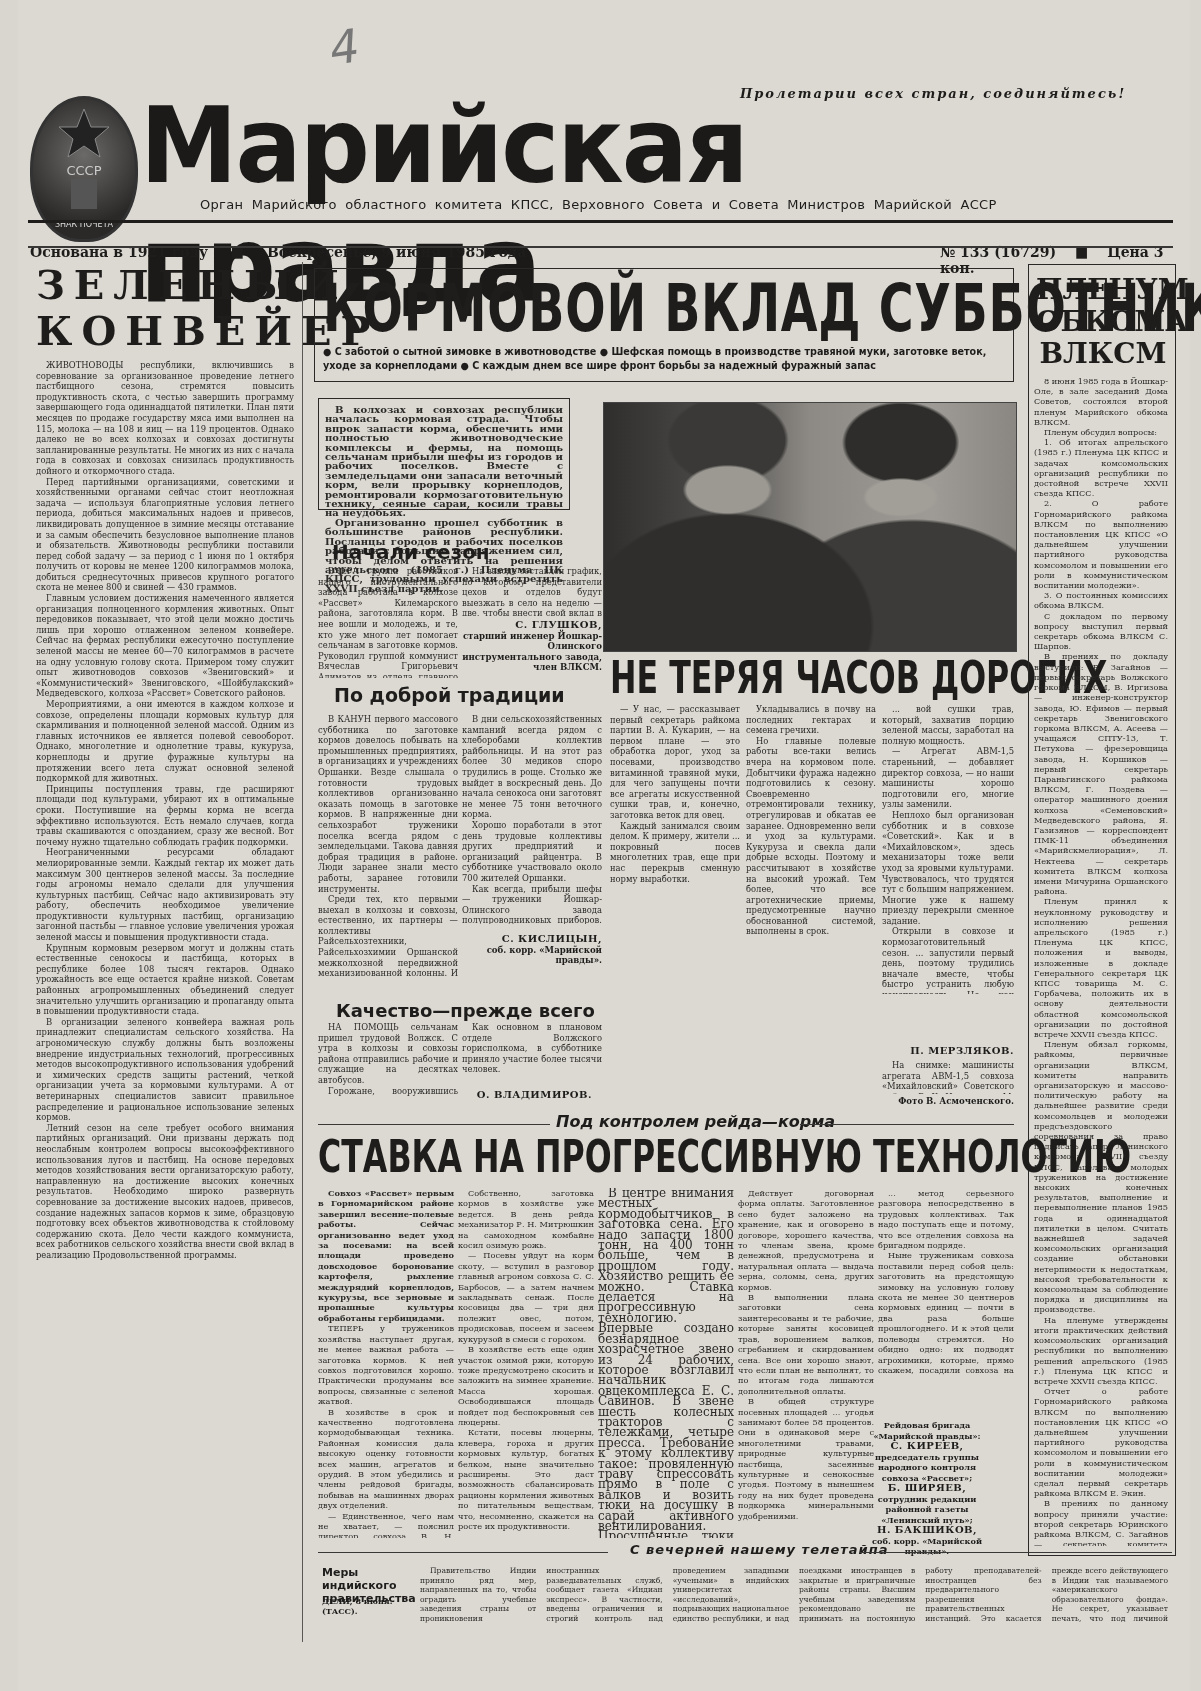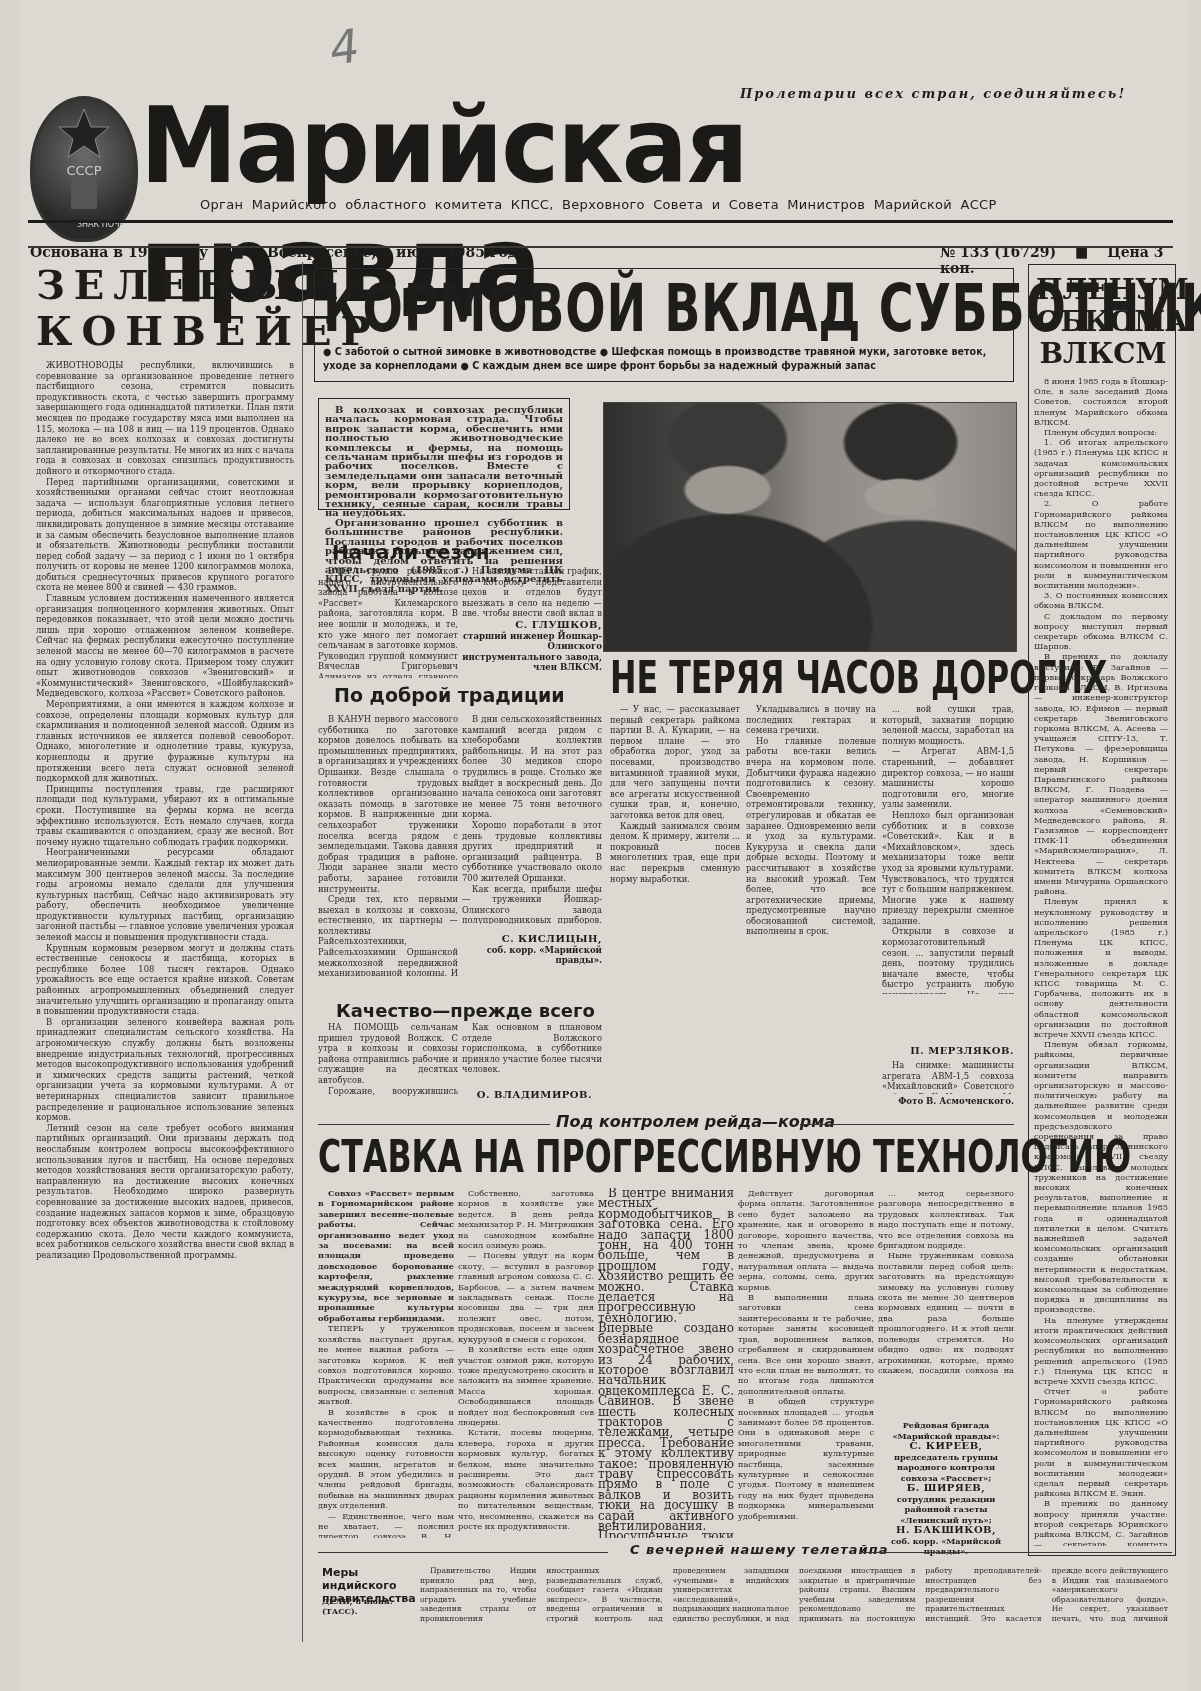--- a/index.html
+++ b/index.html
@@ -3,21 +3,21 @@
 <meta charset="utf-8">
 <style>
   html,body{margin:0;padding:0;}
   body{width:1201px;height:1691px;background:#d9d6cf;position:relative;overflow:hidden;
        font-family:"DejaVu Serif",serif;color:#1e1d1c;}
   .paper{position:absolute;left:18px;top:0;width:1172px;height:1691px;background:#dcd9d2;}
   .abs{position:absolute;}
   .hand{left:330px;top:20px;font-family:"DejaVu Sans",sans-serif;font-size:46px;color:#777;font-style:italic;transform:rotate(-8deg);}
   .emblem{left:30px;top:96px;width:102px;height:140px;border-radius:50% 50% 46% 46%;
           background:radial-gradient(circle at 50% 40%,#6b6a68,#2a2928 70%);border:3px solid #333;}
-  .emblem-lbl{position:absolute;bottom:10px;left:0;width:100%;text-align:right;font-size:8px;color:#ddd;font-family:"DejaVu Sans",sans-serif;}
+  .emblem-lbl{position:absolute;bottom:10px;left:0;width:100%;text-align:center;font-size:8px;color:#ddd;font-family:"DejaVu Sans",sans-serif;}
   .masthead{left:140px;top:86px;width:1020px;font-family:"DejaVu Sans",sans-serif;font-weight:bold;
             font-size:98px;letter-spacing:-2px;line-height:110px;color:#1b1a19;transform:scaleY(1.08);transform-origin:top left;}
   .slogan{left:740px;top:86px;font-size:13px;font-style:italic;font-weight:bold;letter-spacing:2px;}
   .organ{left:200px;top:197px;font-family:"DejaVu Sans",sans-serif;font-size:13px;word-spacing:4px;letter-spacing:.3px;}
   .rule{background:#1e1d1c;height:3px;}
   .infobar{top:244px;font-size:14px;font-weight:bold;}
   .col{position:absolute;font-size:8.4px;line-height:10.6px;text-align:justify;color:#2b2a28;}
   .col p{margin:0 0 0 0;text-indent:10px;}
   .h-big{font-family:"DejaVu Serif",serif;font-weight:bold;}
   .condensed{font-family:"DejaVu Sans",sans-serif;font-weight:bold;transform:scaleX(.72);transform-origin:left top;white-space:nowrap;}
@@ -213,21 +213,21 @@
 </div>
 <div class="col" style="left:738px;top:1188px;width:136px;height:350px;overflow:hidden;font-size:8.2px;line-height:10.4px;">
   <p>Действует договорная форма оплаты. Заготовленное сено будет заложено на хранение, как и оговорено в договоре, хорошего качества, то членам звена, кроме денежной, предусмотрена и натуральная оплата — выдача зерна, соломы, сена, других кормов.</p>
   <p>В выполнении плана заготовки сена заинтересованы и те рабочие, которые заняты косовицей трав, ворошением валков, сгребанием и скирдованием сена. Все они хорошо знают, что если план не выполнят, то по итогам года лишаются дополнительной оплаты.</p>
   <p>В общей структуре посевных площадей ... угодья занимают более 58 процентов. Они в одинаковой мере с многолетними травами, природные культурные пастбища, засеянные культурные и сенокосные угодья. Поэтому в нынешнем году на них будет проведена подкормка минеральными удобрениями.</p>
 </div>
 <div class="col" style="left:878px;top:1188px;width:136px;height:190px;overflow:hidden;font-size:8.2px;line-height:10.4px;">
   <p>... метод серьезного разговора непосредственно в трудовых коллективах. Так надо поступать еще и потому, что все отделения совхоза на бригадном подряде.</p>
   <p>Ныне труженикам совхоза поставили перед собой цель: заготовить на предстоящую зимовку на условную голову скота не менее 30 центнеров кормовых единиц — почти в два раза больше прошлогоднего. И к этой цели полеводы стремятся. Но обидно одно: их подводят агрохимики, которые, прямо скажем, посадили совхоза на «голодный паек» с минеральными удобрениями.</p>
 </div>
-<div class="abs sign" style="left:878px;top:1420px;width:136px;text-align:center;font-size:8.2px;">
+<div class="abs sign" style="left:859px;top:1420px;width:136px;text-align:center;font-size:8.2px;">
   <div>Рейдовая бригада «Марийской правды»:</div>
   <div class="nm">С. КИРЕЕВ,</div>
   <div>председатель группы народного контроля совхоза «Рассвет»;</div>
   <div class="nm">Б. ШИРЯЕВ,</div>
   <div>сотрудник редакции районной газеты «Ленинский путь»;</div>
   <div class="nm">Н. БАКШИКОВ,</div>
   <div>соб. корр. «Марийской правды».</div>
 </div>
 
 <div class="abs hline" style="left:318px;top:1552px;width:290px;"></div>

